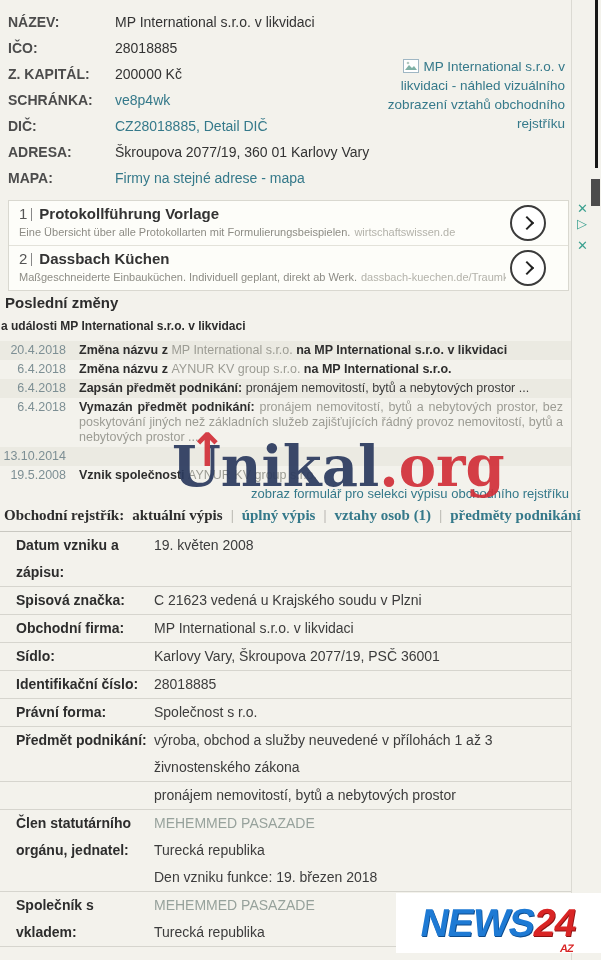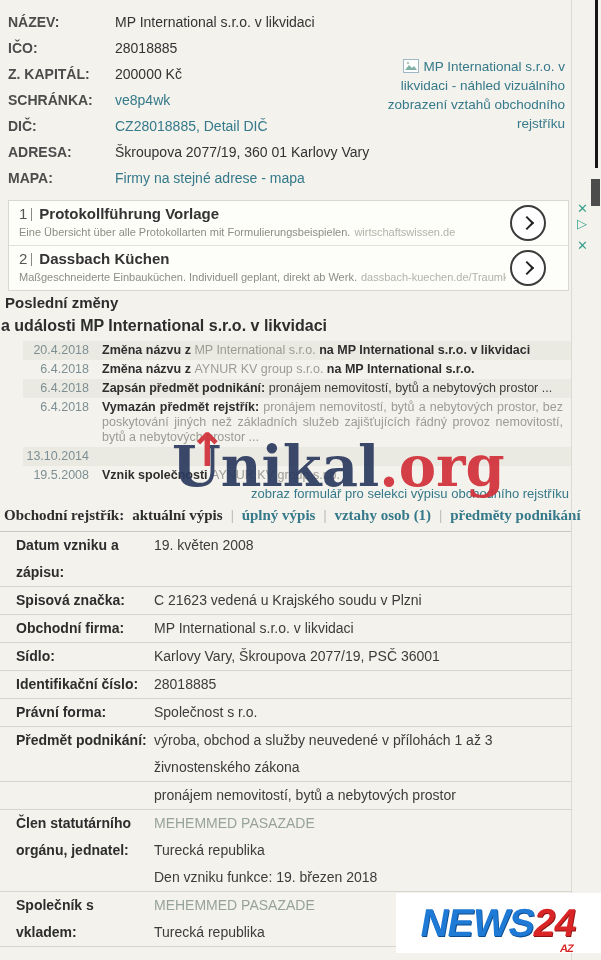--- a/index.html
+++ b/index.html
@@ -32,22 +32,22 @@
   .ad-domain{color:#b3b2aa;margin-left:4px;}
   .ad-arrow{position:absolute;right:22px;top:50%;transform:translateY(-50%);
     width:32px;height:32px;border:2px solid #3b3b3b;border-radius:50%;
     display:flex;align-items:center;justify-content:center;background:#fff;cursor:pointer;}
   .chev{width:8px;height:8px;border-top:2px solid #222;border-right:2px solid #222;
     transform:rotate(45deg);margin-left:-3px;}
   .ad-ctrl{position:absolute;left:577px;font-size:13px;color:#3aa08f;line-height:14px;cursor:pointer;}
   
   .lower{position:absolute;left:0;top:292px;width:571px;}
   .chg-title{font-size:15px;font-weight:bold;color:#2d2d2d;line-height:22px;padding-left:5px;}
-  .chg-subtitle{font-size:16px;font-weight:bold;color:#2d2d2d;line-height:24px;padding-left:1px;}
-  .chg-table{margin-top:3px;margin-left:23px;}
+  .chg-subtitle{font-size:12px;font-weight:bold;color:#2d2d2d;line-height:24px;padding-left:1px;}
+  .chg-table{margin-top:3px;}
   .chg-row{display:flex;font-size:12.5px;line-height:15px;padding:2px 0;}
   .chg-row:nth-child(odd){background:#ebeae2;}
   .chg-date{width:66px;text-align:right;color:#7d8f94;flex-shrink:0;}
   .chg-text{margin-left:13px;margin-right:8px;text-align:justify;}
   .seg-bold{font-weight:bold;color:#2e2e2e;}
   .seg-muted{color:#9c9c94;}
   .seg-normal{color:#3c3c3c;}
   .seg-link{color:#97a29c;cursor:pointer;}
   .form-link{text-align:right;font-size:13px;color:#35798a;line-height:18px;padding-right:2px;cursor:pointer;}
   
@@ -178,21 +178,21 @@
         <span class="chg-text"><span class="seg-bold">Změna názvu z </span><span class="seg-muted">AYNUR KV group s.r.o.</span><span class="seg-bold"> na MP International s.r.o.</span></span>
       </div>
 
       <div class="chg-row">
         <span class="chg-date">6.4.2018</span>
         <span class="chg-text"><span class="seg-bold">Zapsán předmět podnikání:</span><span class="seg-normal"> pronájem nemovitostí, bytů a nebytových prostor ...</span></span>
       </div>
 
       <div class="chg-row">
         <span class="chg-date">6.4.2018</span>
-        <span class="chg-text"><span class="seg-bold">Vymazán předmět rejstřík:</span><span class="seg-muted"> pronájem nemovitostí, bytů a nebytových prostor, bez poskytování jiných než základních služeb zajišťujících řádný provoz nemovitostí, bytů a nebytových prostor ...</span></span>
+        <span class="chg-text"><span class="seg-bold">Vymazán předmět podnikání:</span><span class="seg-muted"> pronájem nemovitostí, bytů a nebytových prostor, bez poskytování jiných než základních služeb zajišťujících řádný provoz nemovitostí, bytů a nebytových prostor ...</span></span>
       </div>
 
       <div class="chg-row">
         <span class="chg-date">13.10.2014</span>
       </div>
 
       <div class="chg-row">
         <span class="chg-date">19.5.2008</span>
         <span class="chg-text"><span class="seg-bold">Vznik společnosti </span><span class="seg-muted">AYNUR KV group s.r.o.</span></span>
       </div>

